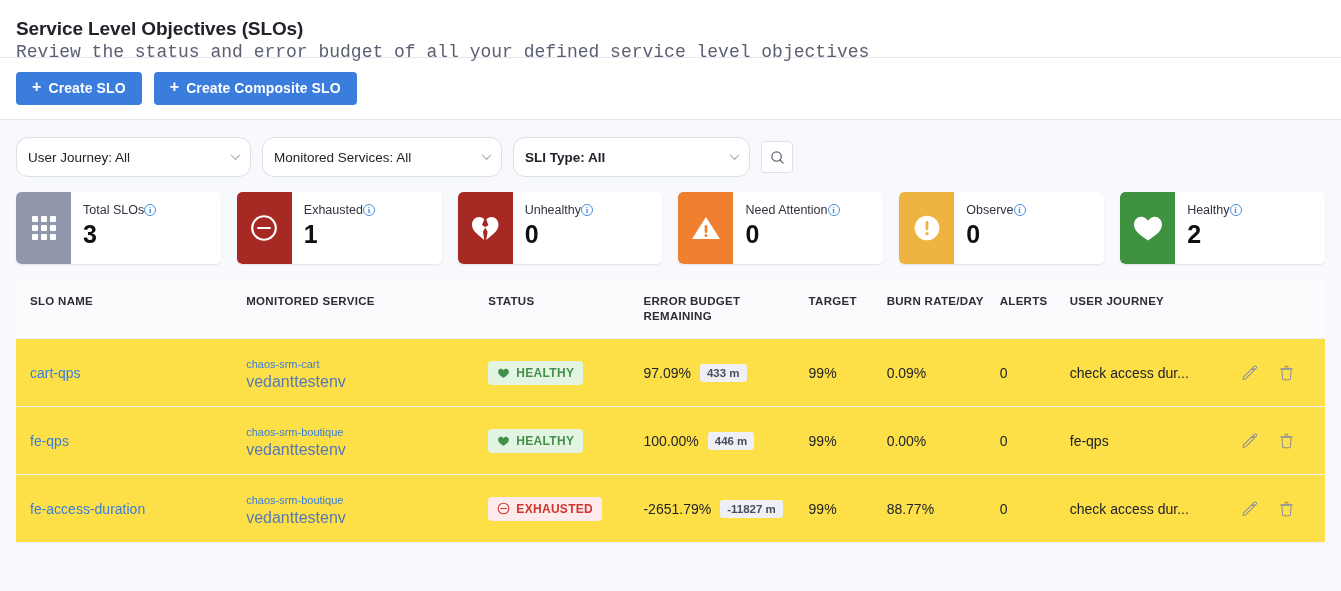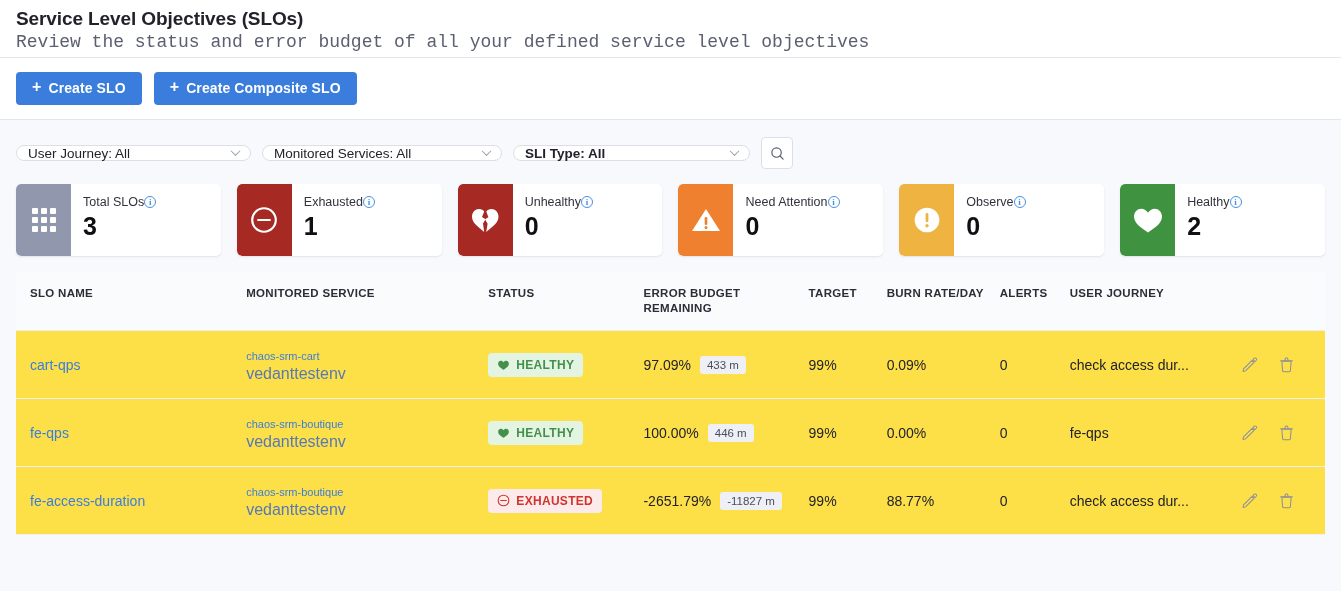--- a/index.html
+++ b/index.html
@@ -5,21 +5,21 @@
   * { box-sizing: border-box; margin: 0; padding: 0; }
   html, body {
     width: 1341px; height: 591px;
     font-family: "Liberation Sans", sans-serif;
     background: #ffffff;
     overflow: hidden;
   }
 
   
   .page-header {
-    padding: 6px 16px 12px 16px;
+    padding: 16px 16px 12px 16px;
     background: #ffffff;
     border-bottom: 1px solid #e4e6ef;
     height: 58px;
   }
   .page-title {
     font-size: 19px;
     font-weight: bold;
     color: #22222a;
     letter-spacing: -0.1px;
     line-height: 26px;
@@ -78,21 +78,21 @@
     display: flex;
     gap: 11px;
     align-items: center;
     padding: 17px 16px 0 16px;
   }
   .select-wrap {
     position: relative;
     background: #ffffff;
     border: 1px solid #dcdfe8;
     border-radius: 12px;
-    height: 16px;
+    height: 40px;
     display: flex;
     align-items: center;
     padding: 0 26px 0 11px;
     cursor: pointer;
   }
   .select-wrap.w1 { width: 235px; }
   .select-wrap.w2 { width: 240px; }
   .select-wrap.w3 { width: 237px; }
   .select-wrap.w4 { width: 237px; font-weight: bold; }
   .select-label {
@@ -272,20 +272,21 @@
     align-items: center;
     gap: 9px;
   }
   .chip {
     background: #eef0f6;
     border-radius: 3px;
     padding: 3px 7px;
     font-size: 11.5px;
     color: #4a4d5c;
     white-space: nowrap;
+    font-weight: bold;
   }
 
   .journey-text {
     font-size: 14px;
     color: #22222a;
     white-space: nowrap;
     overflow: hidden;
     text-overflow: ellipsis;
   }
 

